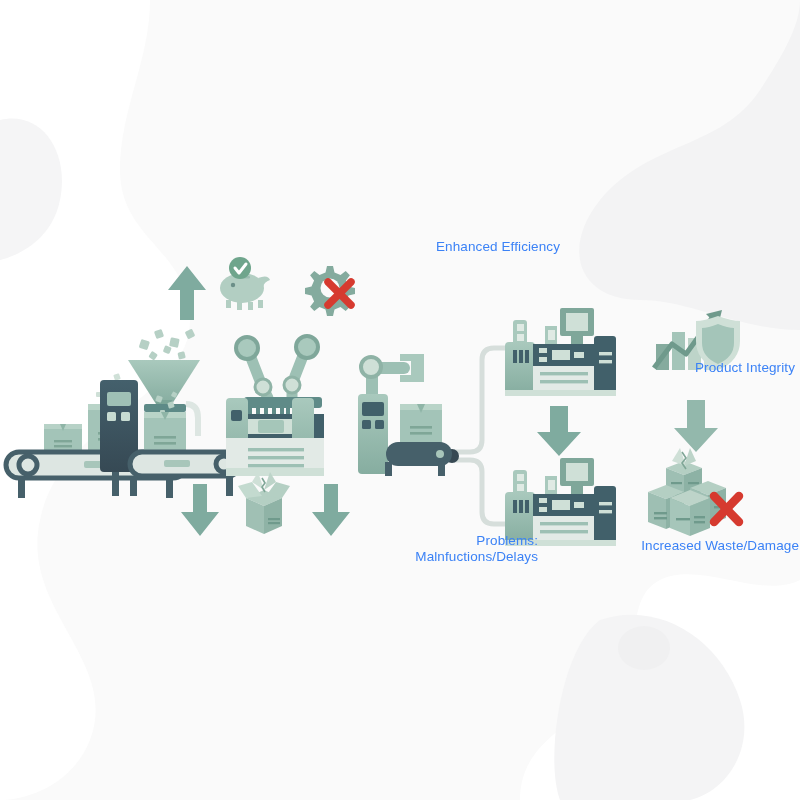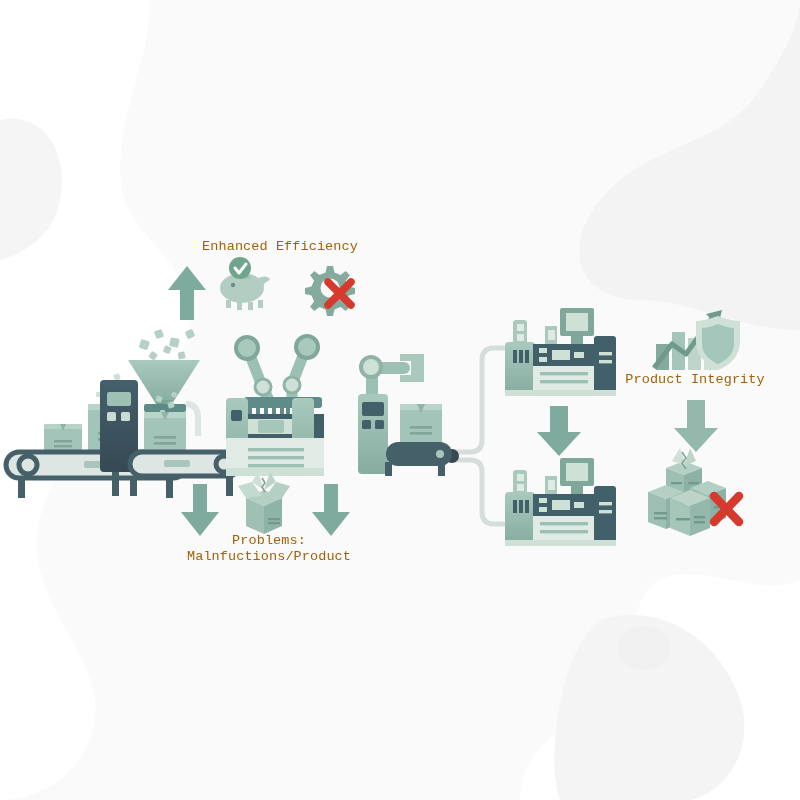--- a/index.html
+++ b/index.html
@@ -11,27 +11,26 @@
   }
   #stage {
     position: relative;
     width: 800px; height: 800px;
     background: #fafafa;
   }
   #bg { position: absolute; inset: 0; }
   #art { position: absolute; inset: 0; }
   .lbl {
     position: absolute;
-    color: #a16207;
+    color: #3b82f6;
     font-size: 13.5px;
     line-height: 16px;
-    text-align: center;
+    text-align: right;
     white-space: pre-line;
     letter-spacing: .1px;
-    font-family: Liberation Mono, monospace;
   }
 </style>
 </head>
 <body>
 
 <div id="stage">
 
   <svg id="bg" viewBox="0 0 800 800">
     <rect x="0" y="0" width="800" height="800" fill="#fafafa"></rect>
     <path d="M0,0 L150,0 C150,60 120,110 120,170 C120,240 190,250 190,320
@@ -393,18 +392,19 @@
     <g stroke="#d63a2f" stroke-width="8.5" stroke-linecap="round">
       <path d="M714,496 L739,522"></path>
       <path d="M739,496 L714,522"></path>
     </g>
   </svg>
 
   <div class="lbl" style="left:0;top:239px;width:560px;">Enhanced Efficiency</div>
 
 
   <div class="lbl" style="left:0;top:533px;width:538px;">Problems:
-Malnfuctions/Product</div>
-
-  <div class="lbl" style="left:595px;top:372px;width:200px;">Product Integrity</div>
-
+Malnfuctions/Delays</div>
+
+  <div class="lbl" style="left:595px;top:360px;width:200px;">Product Integrity</div>
+
+  <div class="lbl" style="left:599px;top:538px;width:200px;">Increased Waste/Damage</div>
 
 </div>
 
 </body></html>

